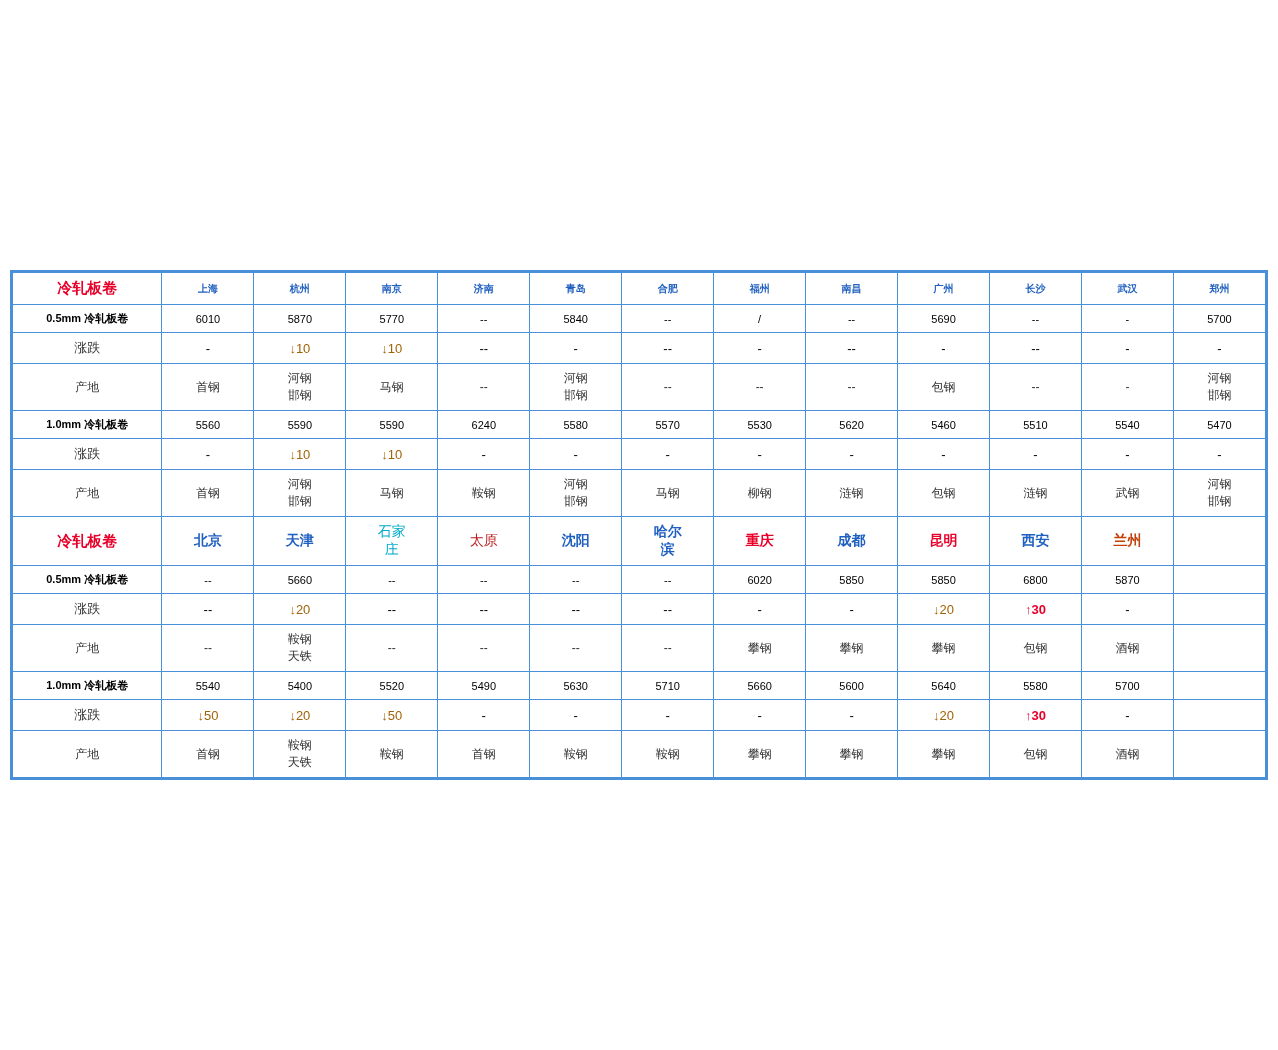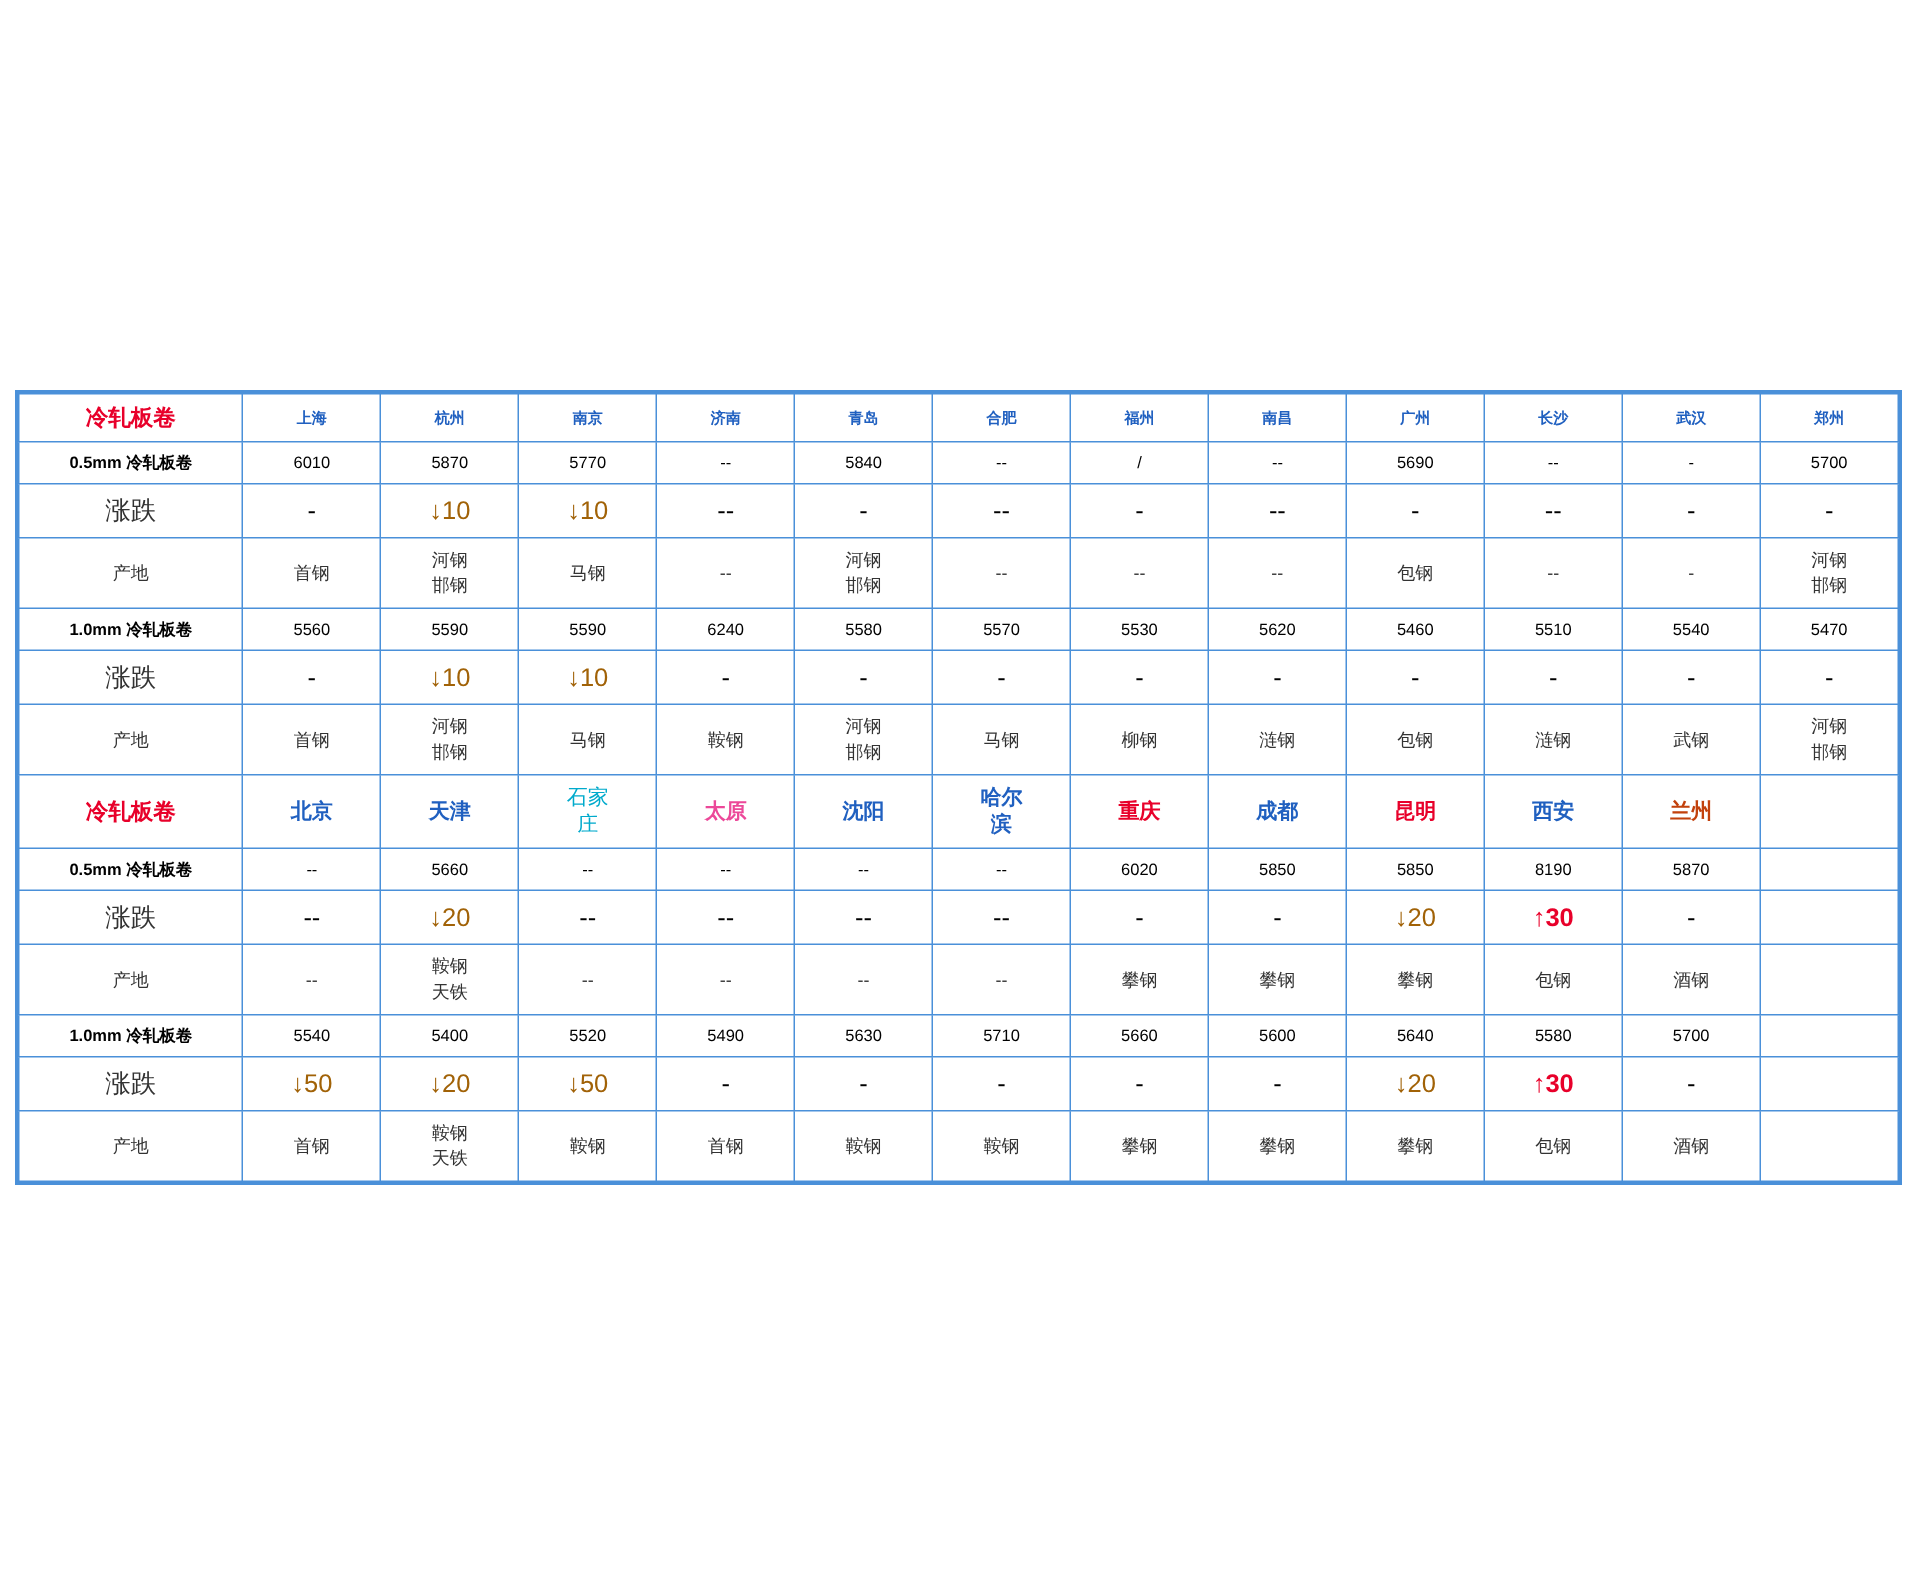--- a/index.html
+++ b/index.html
@@ -72,21 +72,21 @@
     }
     td.bold-label {
       font-weight: bold;
       font-size: 13px;
     }
     .sub-label {
       font-size: 13px;
       color: #333;
     }
     tr.data-row td { font-size: 11px; }
-    tr.change-row td { font-size: 17px; }
+    tr.change-row td { font-size: 13px; }
     tr.origin-row td { font-size: 12px; color: #333; }
   </style>
 </head>
 <body>
 
 <div class="table-wrapper">
 
   <div class="watermark">
     <span class="watermark-item" style="top:20px;left:30px;font-size:28px;">ZGW.com</span>
     <span class="watermark-item" style="top:10px;left:260px;font-size:22px;">中国互联网百强企业</span>
@@ -221,21 +221,21 @@
         <td>涟钢</td>
         <td>武钢</td>
         <td>河钢<br>邯钢</td>
       </tr>
 
       <tr class="section-header">
         <th class="product-header" style="color:#e8002a;font-weight:bold;font-size:15px;">冷轧板卷</th>
         <th style="color:#2060c0;font-weight:bold;">北京</th>
         <th style="color:#2060c0;font-weight:bold;">天津</th>
         <th style="color:#00aacc;font-weight:normal;">石家<br>庄</th>
-        <th style="color:#ec4899;font-weight:bold;">太原</th>
+        <th style="color:#b91c1c;font-weight:normal;">太原</th>
         <th style="color:#2060c0;font-weight:bold;">沈阳</th>
         <th style="color:#2060c0;font-weight:bold;">哈尔<br>滨</th>
         <th style="color:#e8002a;font-weight:bold;">重庆</th>
         <th style="color:#2060c0;font-weight:bold;">成都</th>
         <th style="color:#e8002a;font-weight:bold;">昆明</th>
         <th style="color:#2060c0;font-weight:bold;">西安</th>
         <th style="color:#c2410c;font-weight:bold;">兰州</th>
         <th></th>
       </tr>
 
@@ -243,21 +243,21 @@
         <td class="bold-label">0.5mm 冷轧板卷</td>
         <td>--</td>
         <td>5660</td>
         <td>--</td>
         <td>--</td>
         <td>--</td>
         <td>--</td>
         <td>6020</td>
         <td>5850</td>
         <td>5850</td>
-        <td>8190</td>
+        <td>6800</td>
         <td>5870</td>
         <td></td>
       </tr>
 
       <tr class="change-row">
         <td class="sub-label">涨跌</td>
         <td>--</td>
         <td><span class="green-down">↓20</span></td>
         <td>--</td>
         <td>--</td>

